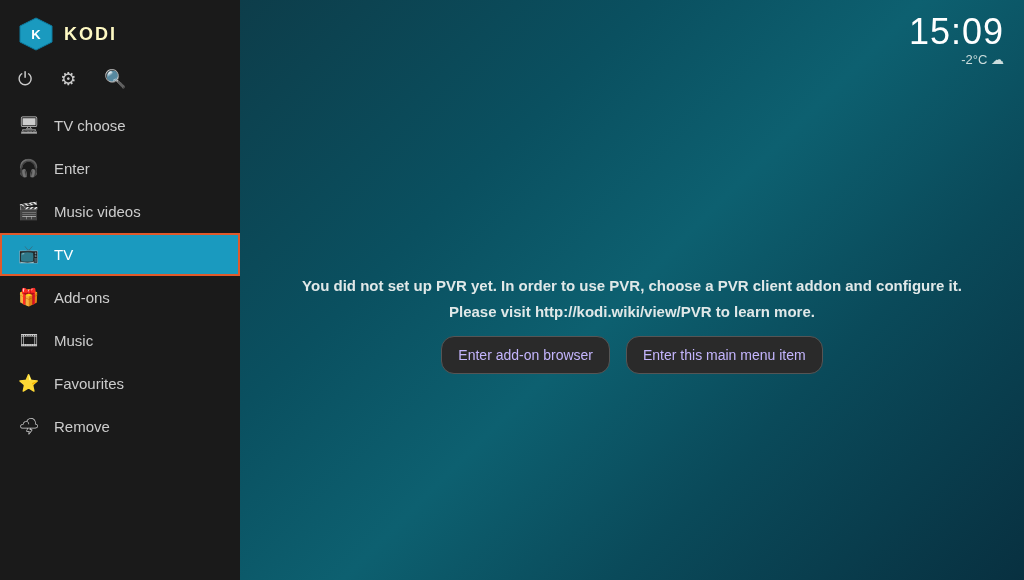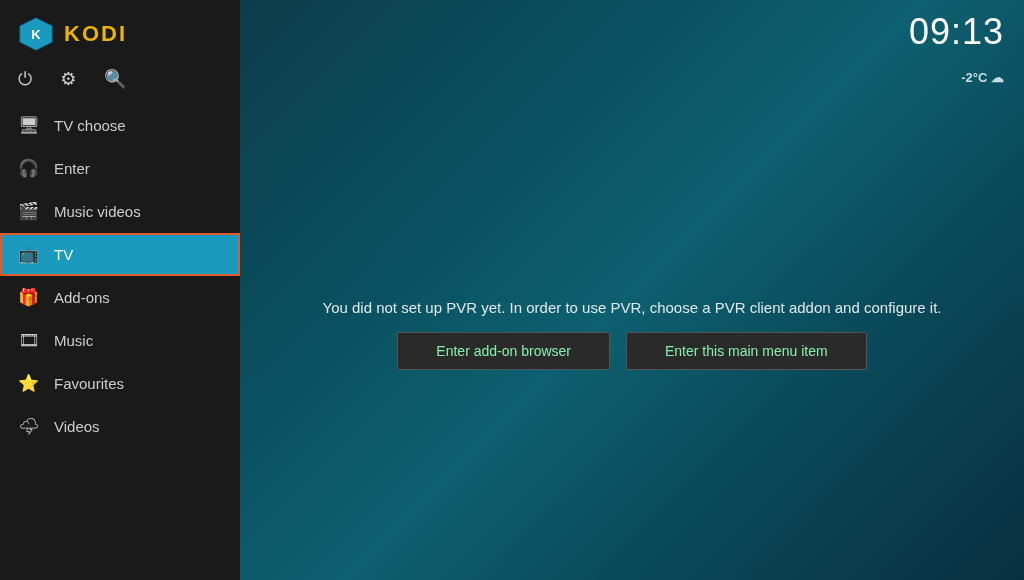--- a/index.html
+++ b/index.html
@@ -29,22 +29,22 @@
       padding: 16px 18px 10px 18px;
       gap: 10px;
     }
 
     .kodi-logo-icon {
       width: 36px;
       height: 36px;
     }
 
     .kodi-wordmark {
-      color: #eab308;
-      font-size: 22px;
+      color: #fef9c3;
+      font-size: 18px;
       font-weight: bold;
       letter-spacing: 2px;
     }
 
     .sidebar-toolbar {
       display: flex;
       align-items: center;
       padding: 6px 18px 14px 18px;
       gap: 28px;
     }
@@ -111,55 +111,55 @@
     .clock-time {
       font-size: 36px;
       font-weight: 300;
       line-height: 1;
       letter-spacing: 1px;
     }
 
     .clock-info {
       font-size: 13px;
       color: #ccdddd;
-      margin-top: 20px;
-      font-weight: bold;
+      margin-top: 2px;
     }
 
     .content-center {
       flex: 1;
       display: flex;
       flex-direction: column;
       align-items: center;
       justify-content: center;
       padding: 40px;
       text-align: center;
     }
 
     .pvr-message {
       color: #e0e8e8;
       font-size: 15px;
       line-height: 1.7;
       max-width: 680px;
       margin-bottom: 12px;
+      font-weight: bold;
     }
 
     .action-buttons {
       display: flex;
       gap: 16px;
     }
 
     .action-btn {
       background: #2a2a2a;
-      color: #86efac;
+      color: #c4b5fd;
       border: 1px solid #555;
-      padding: 10px 38px;
+      padding: 10px 16px;
       font-size: 14px;
       cursor: pointer;
-      border-radius: 2px;
+      border-radius: 13px;
     }
   </style>
 </head>
 <body>
 
 <div class="sidebar">
   <div class="sidebar-logo">
     <svg class="kodi-logo-icon" viewBox="0 0 36 36" xmlns="http://www.w3.org/2000/svg">
       <polygon points="18,2 34,10 34,26 18,34 2,26 2,10" fill="#1a9abf" stroke="#0d7a9f" stroke-width="1"></polygon>
       <text x="18" y="23" text-anchor="middle" fill="white" font-size="13" font-weight="bold">K</text>
@@ -197,35 +197,36 @@
     <div class="nav-item">
       <span class="nav-icon">🎞</span>
       <span>Music</span>
     </div>
     <div class="nav-item">
       <span class="nav-icon">⭐</span>
       <span>Favourites</span>
     </div>
     <div class="nav-item">
       <span class="nav-icon">🌩</span>
-      <span>Videos</span>
+      <span>Remove</span>
     </div>
   </nav>
 </div>
 
 <div class="main-content">
   <div class="top-bar">
     <div class="clock-area">
-      <div class="clock-time">09:13</div>
+      <div class="clock-time">15:09</div>
       <div class="clock-info">-2°C ☁</div>
     </div>
   </div>
 
   <div class="content-center">
     <p class="pvr-message">
       <span>You did not set up PVR yet. In order to use PVR, choose a PVR client addon and configure it.</span><br>
+      <span>Please visit http://kodi.wiki/view/PVR to learn more.</span>
     </p>
     <div class="action-buttons">
       <button class="action-btn">Enter add-on browser</button>
       <button class="action-btn">Enter this main menu item</button>
     </div>
   </div>
 </div>
 
 </body></html>

